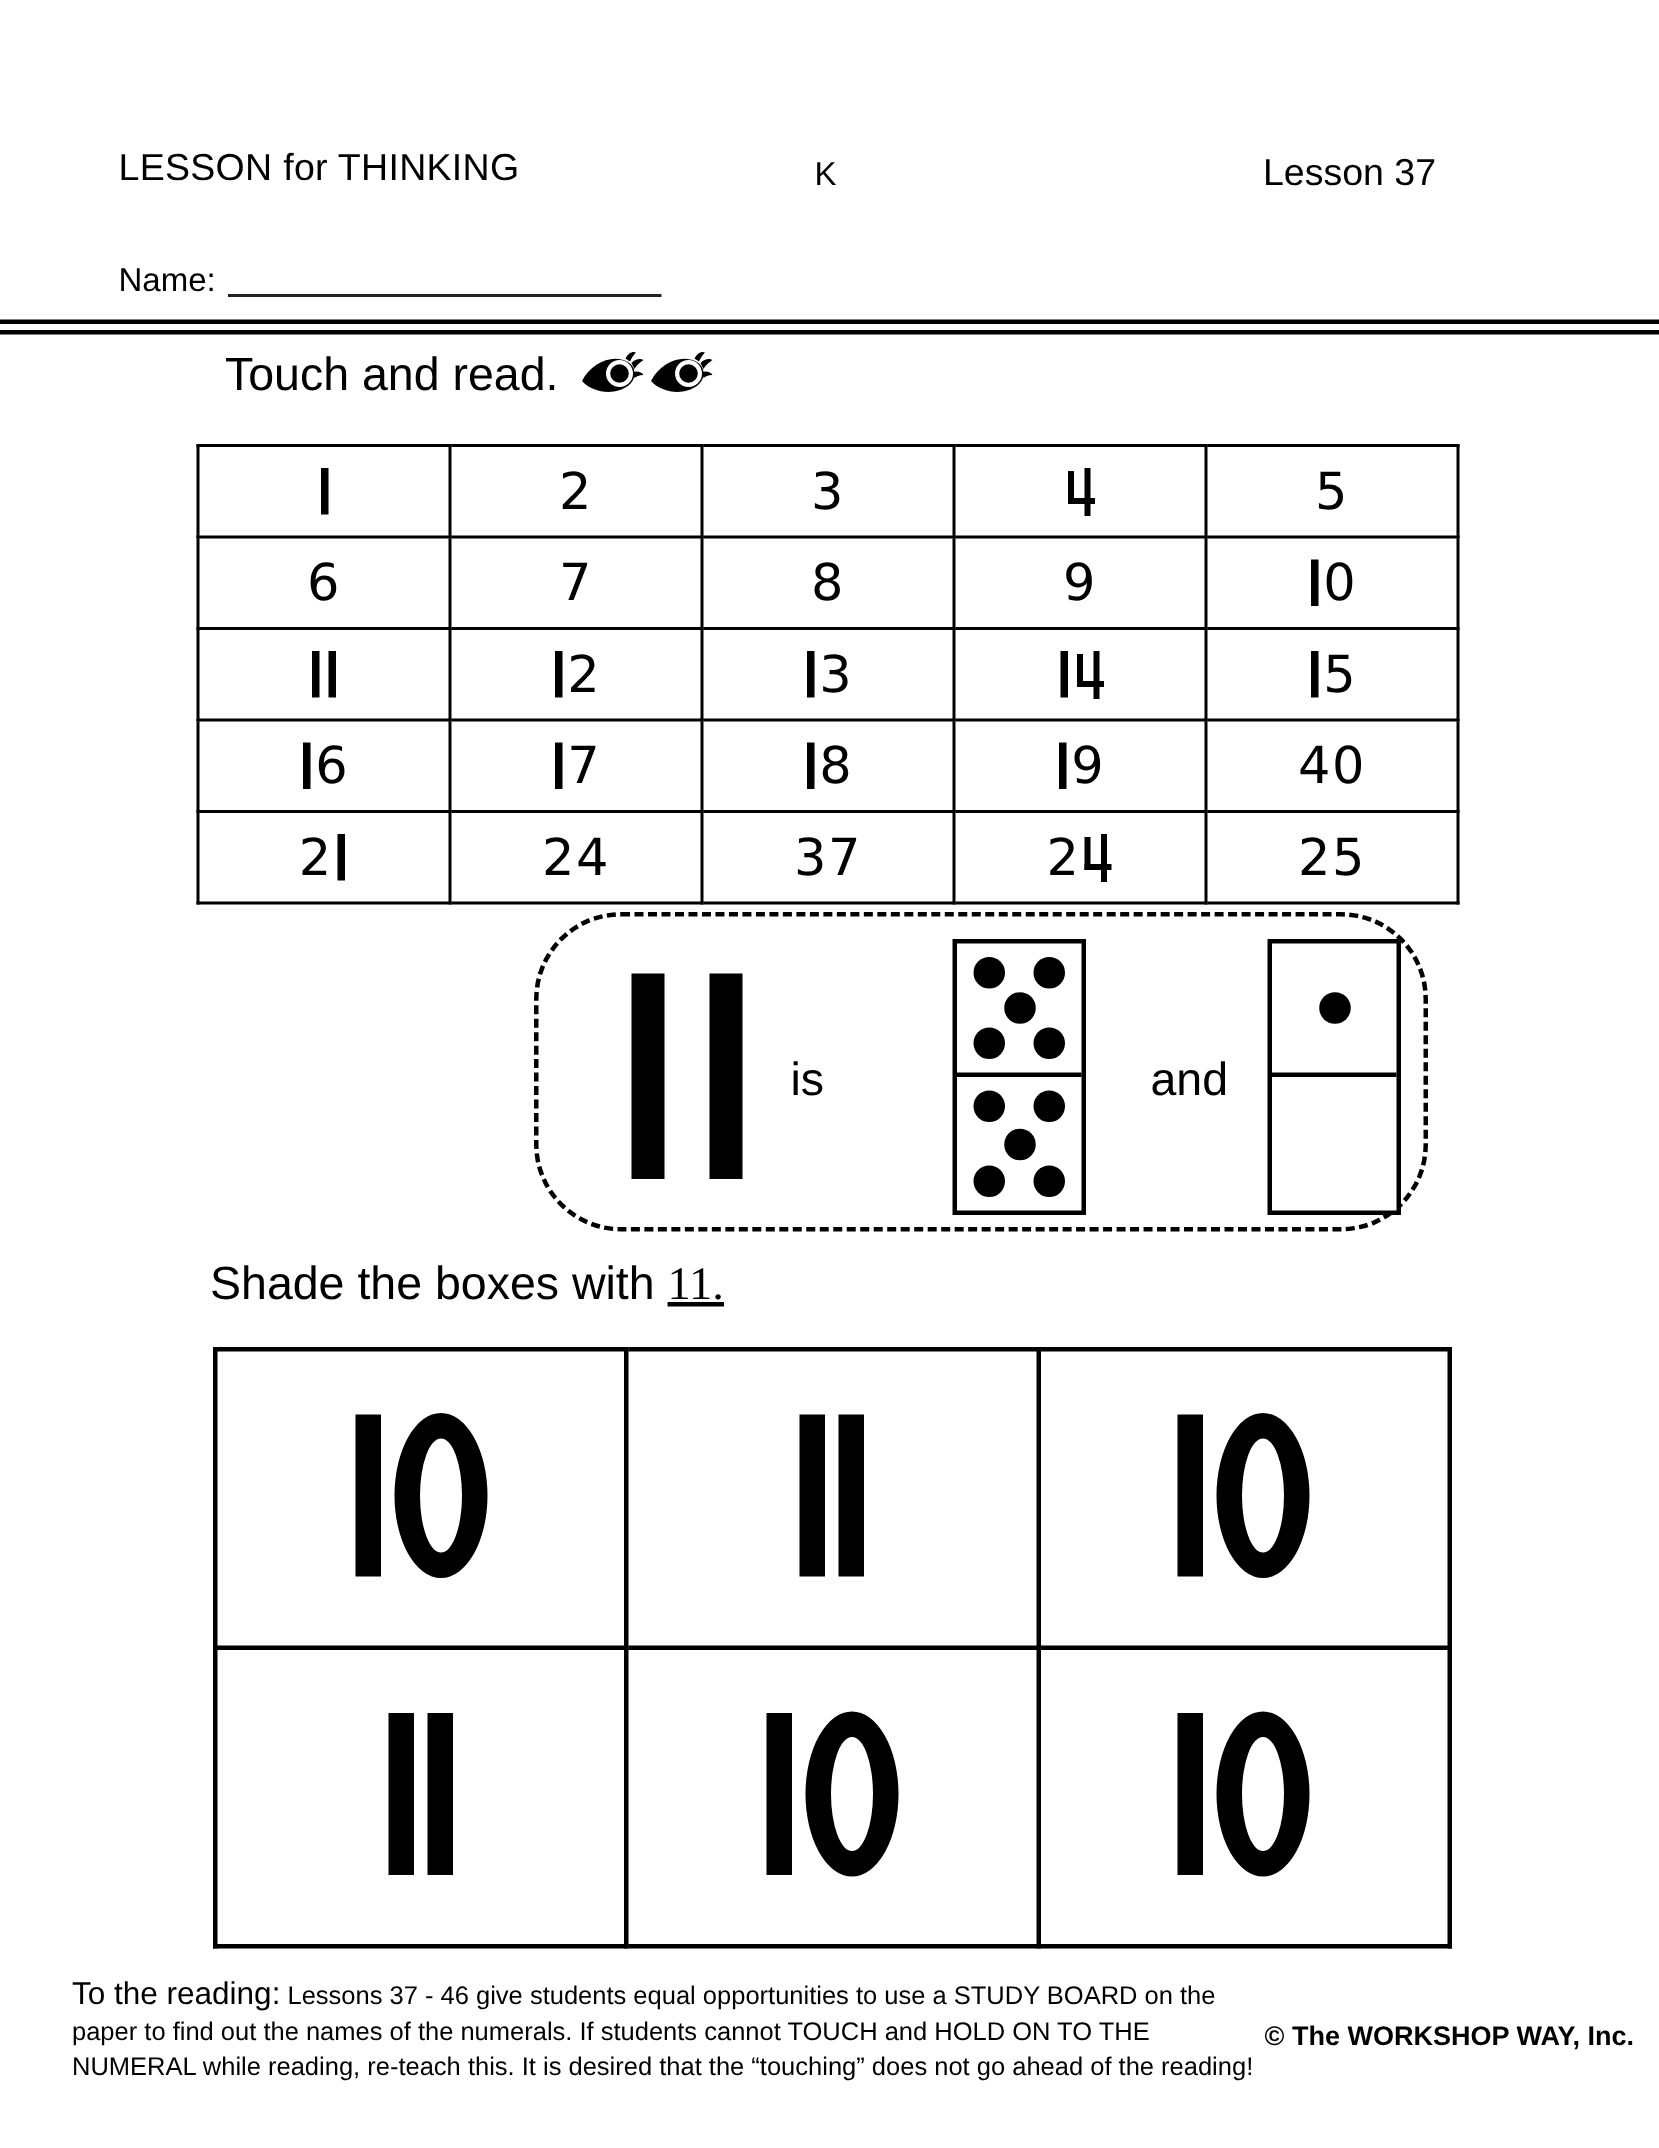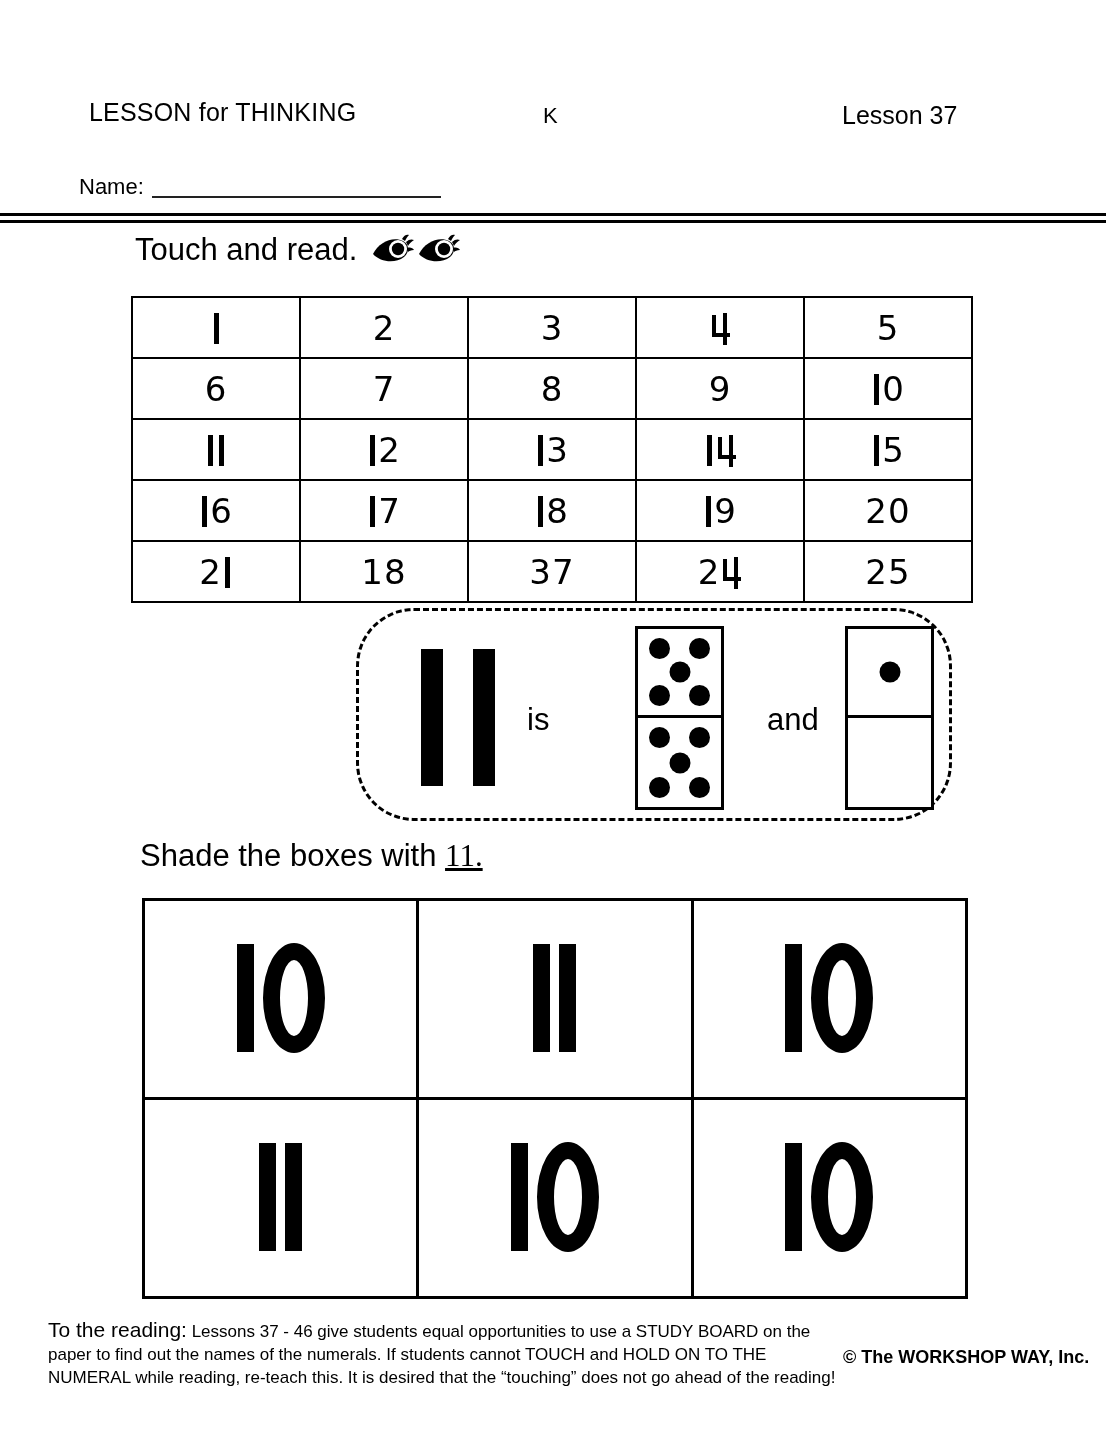--- a/index.html
+++ b/index.html
@@ -17,21 +17,20 @@
   }
 
   
   #header-lesson-title {
     position: absolute;
     left: 79px;
     top: 98px;
     font-size: 25px;
     letter-spacing: 0.2px;
     white-space: nowrap;
-    margin-left: 10px;
   }
   #header-grade {
     position: absolute;
     left: 543px;
     top: 103px;
     font-size: 22px;
   }
   #header-lesson-number {
     position: absolute;
     left: 842px;
@@ -77,21 +76,21 @@
   }
   #double-rule .rule-line-bottom {
     height: 3px;
     background: #000;
     width: 100%;
   }
 
   
   #touch-read-row {
     position: absolute;
-    left: 135px;
+    left: 150px;
     top: 232px;
     display: flex;
     align-items: center;
     justify-content: space-between;
   }
   #touch-read-label {
     font-size: 31px;
     white-space: nowrap;
   }
   #eye-icons {
@@ -383,25 +382,25 @@
       <td><span class="numeral" title="12"><span class="one-bar"></span>2</span></td>
       <td><span class="numeral" title="13"><span class="one-bar"></span>3</span></td>
       <td><span class="numeral" title="14"><span class="one-bar"></span><span class="four-glyph"><i></i></span></span></td>
       <td><span class="numeral" title="15"><span class="one-bar"></span>5</span></td>
     </tr>
     <tr>
       <td><span class="numeral" title="16"><span class="one-bar"></span>6</span></td>
       <td><span class="numeral" title="17"><span class="one-bar"></span>7</span></td>
       <td><span class="numeral" title="18"><span class="one-bar"></span>8</span></td>
       <td><span class="numeral" title="19"><span class="one-bar"></span>9</span></td>
-      <td><span class="numeral" title="20">20</span></td>
+      <td><span class="numeral" title="20">40</span></td>
     </tr>
     <tr>
       <td><span class="numeral" title="21">2<span class="one-bar"></span></span></td>
-      <td><span class="numeral" title="22">18</span></td>
+      <td><span class="numeral" title="22">24</span></td>
       <td><span class="numeral" title="23">37</span></td>
       <td><span class="numeral" title="24">2<span class="four-glyph"><i></i></span></span></td>
       <td><span class="numeral" title="25">25</span></td>
     </tr>
   </tbody>
 </table>
 
 <div id="equation-capsule">
   <div id="equation-inner">
 

